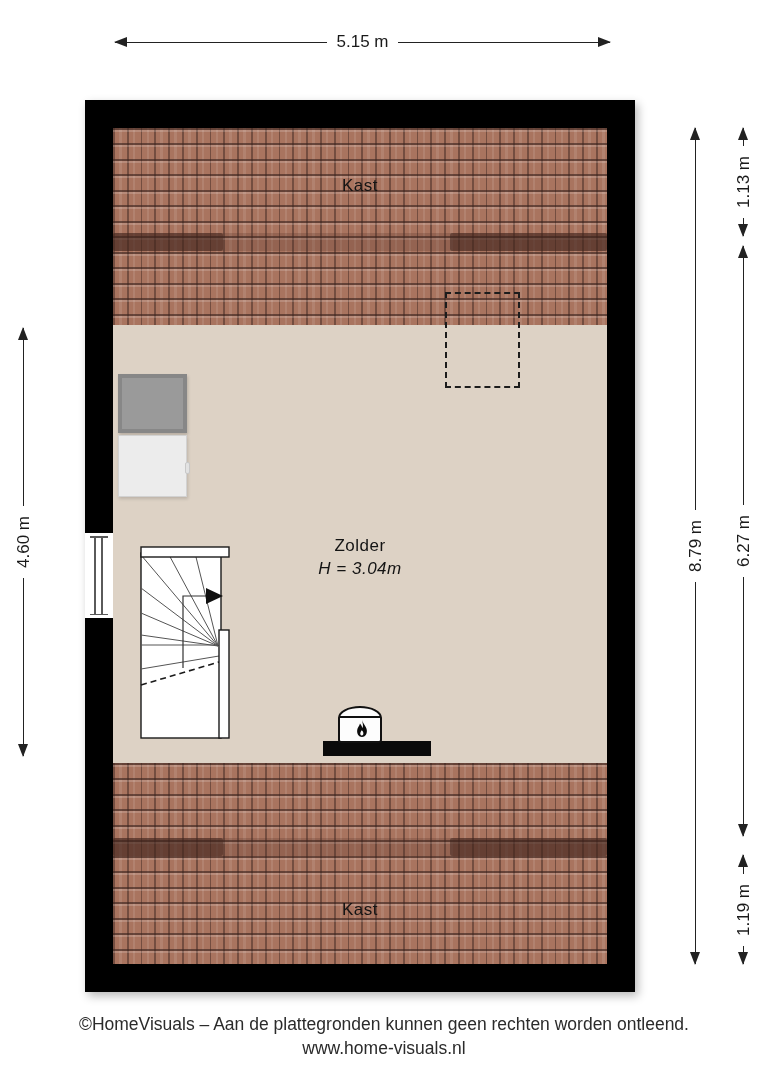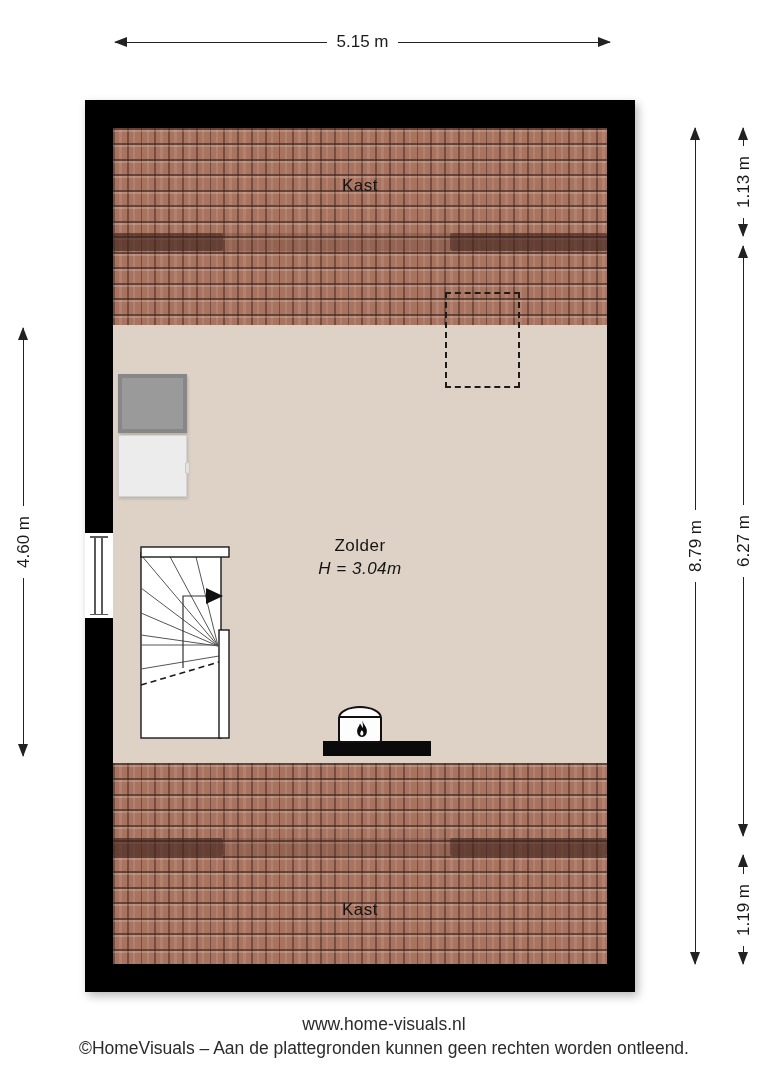--- a/index.html
+++ b/index.html
@@ -182,17 +182,17 @@
         <div class="cap cap-t"></div>
         <div class="glz g1"></div>
         <div class="glz g2"></div>
         <div class="cap cap-b"></div>
       </div>
 
     </div>
   </div>
 
   <div class="footer">
+    <div>©HomeVisuals – Aan de plattegronden kunnen geen rechten worden ontleend.</div>
     <div>www.home-visuals.nl</div>
-    <div>©HomeVisuals – Aan de plattegronden kunnen geen rechten worden ontleend.</div>
   </div>
 
 </div>
 
 </body></html>

